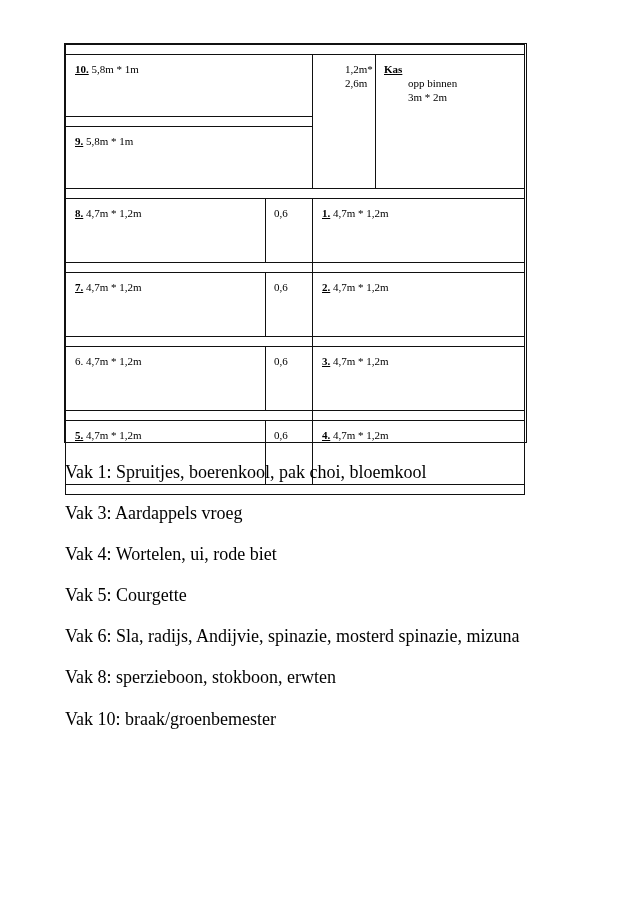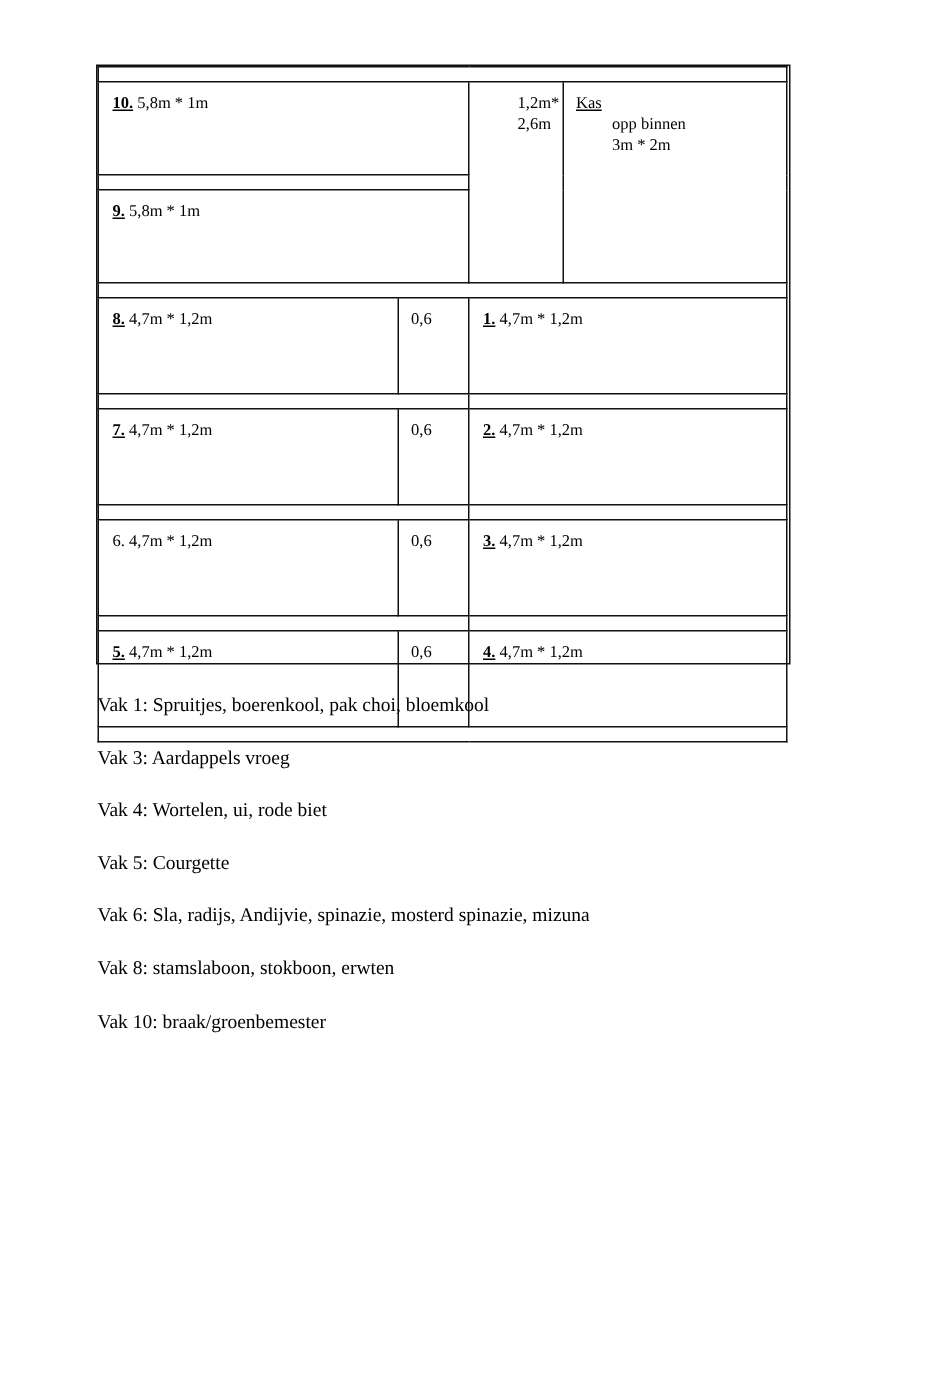--- a/index.html
+++ b/index.html
@@ -73,38 +73,38 @@
   .lbl {
     font-weight: bold;
     text-decoration: underline;
   }
   .lbl-plain {
     font-weight: normal;
     text-decoration: none;
   }
 
   .kas-title {
-    font-weight: normal;
+    font-weight: bold;
     text-decoration: underline;
     display: block;
   }
   .kas-line {
     display: block;
     margin-left: 24px;
   }
 
   
   .legend {
     position: absolute;
     left: 65px;
     top: 462px;
     width: 500px;
   }
   .legend-item {
-    font-size: 13px;
+    font-size: 18px;
     line-height: 1.2;
     margin: 0 0 19.5px 0;
     white-space: nowrap;
   }
 </style>
 </head>
 <body>
 
 <div class="page">
 
@@ -221,17 +221,17 @@
   </table>
 
   <div class="frame-outer"></div>
 
   <div class="legend">
     <p class="legend-item">Vak 1: Spruitjes, boerenkool, pak choi, bloemkool</p>
     <p class="legend-item">Vak 3: Aardappels vroeg</p>
     <p class="legend-item">Vak 4: Wortelen, ui, rode biet</p>
     <p class="legend-item">Vak 5: Courgette</p>
     <p class="legend-item">Vak 6: Sla, radijs, Andijvie, spinazie, mosterd spinazie, mizuna</p>
-    <p class="legend-item">Vak 8: stamslaboon, stokboon, erwten</p>
+    <p class="legend-item">Vak 8: sperzieboon, stokboon, erwten</p>
     <p class="legend-item">Vak 10: braak/groenbemester</p>
   </div>
 
 </div>
 
 </body></html>

